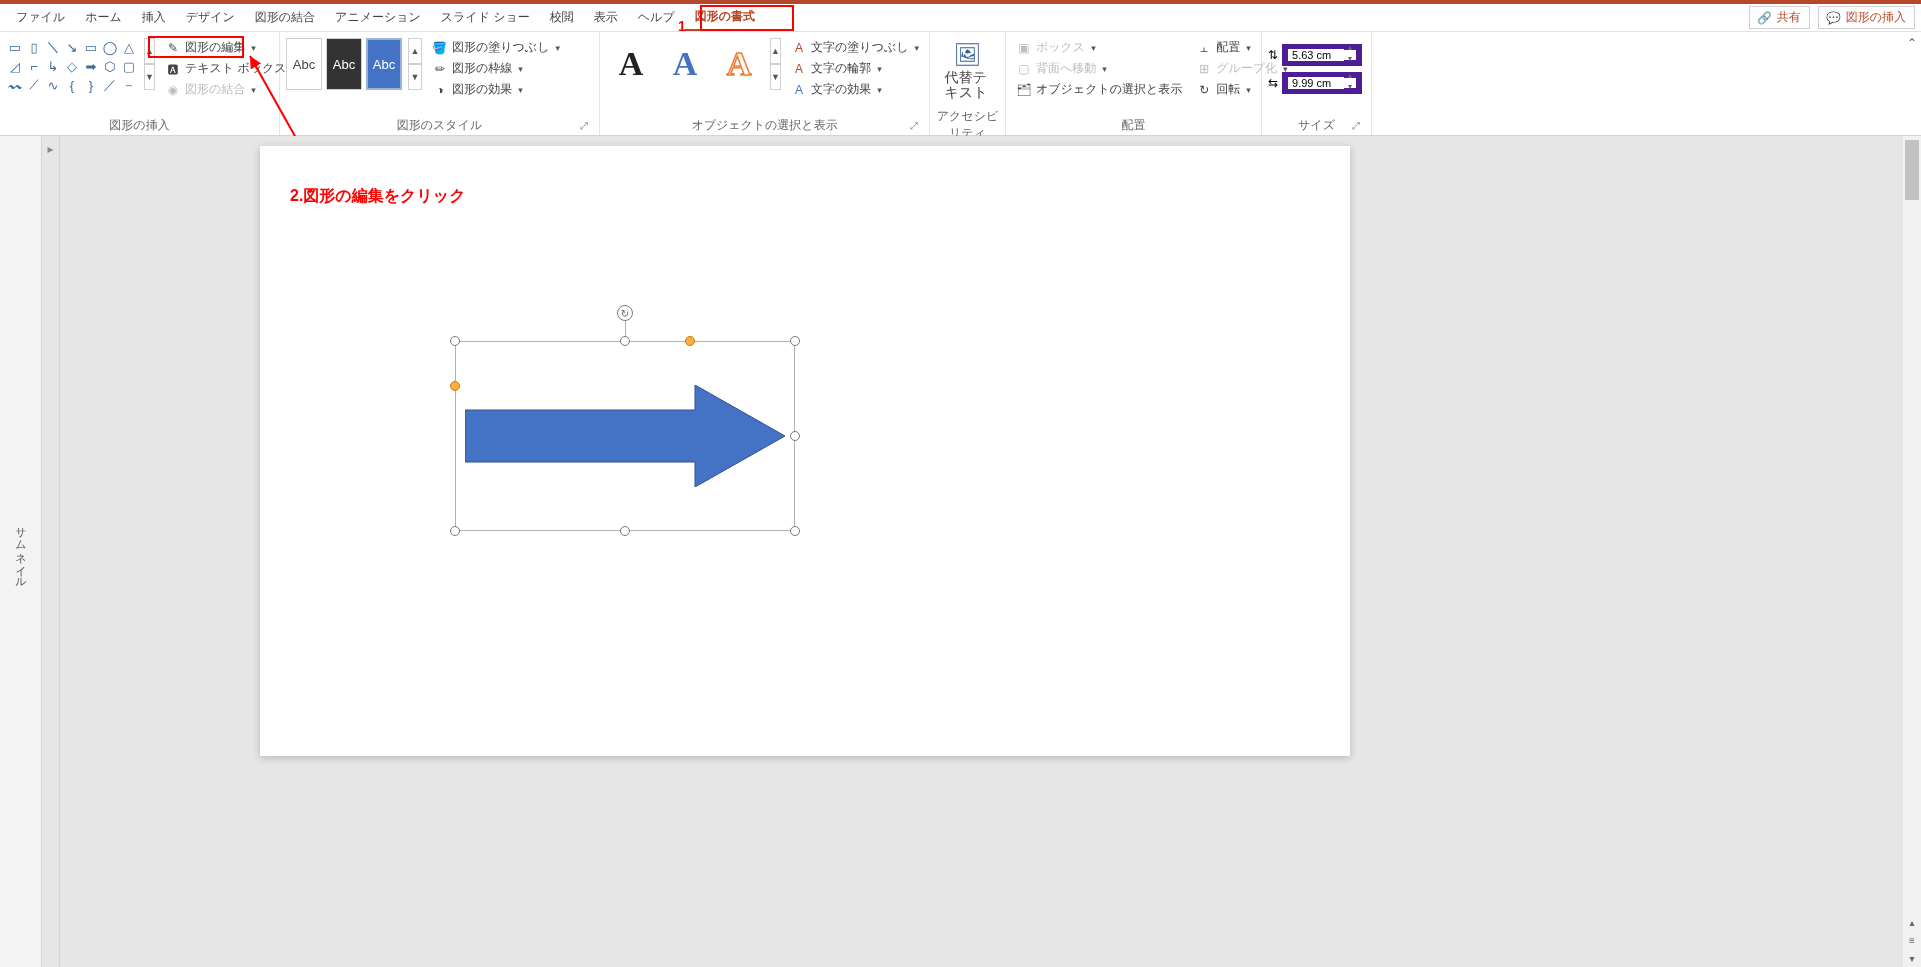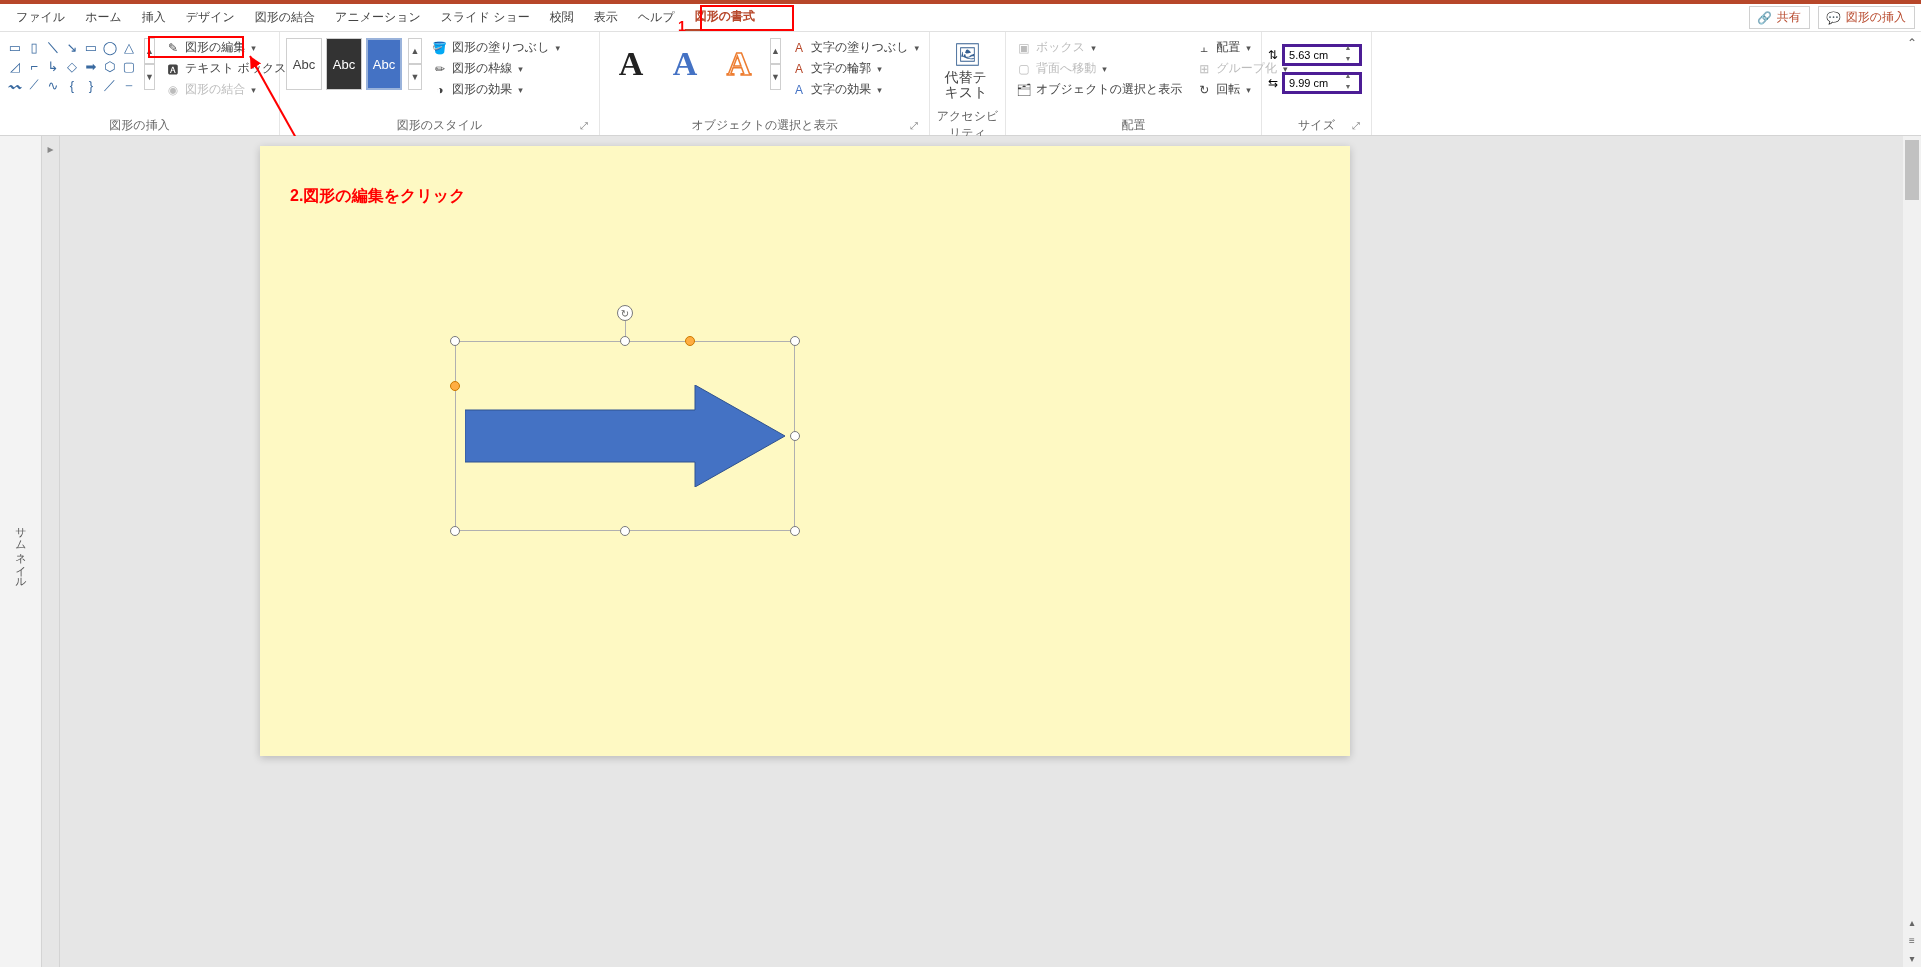--- a/index.html
+++ b/index.html
@@ -31,31 +31,31 @@
 .sw3 { background: #4472c4; color: #fff; border: 2px solid #9ab3db; }
 .spin { width: 14px; display: flex; flex-direction: column; }
 .spin div { height: 26px; border: 1px solid #cfcfcf; display: flex; align-items: center; justify-content: center; font-size: 9px; color: #555; cursor: pointer; }
 .wa { width: 50px; height: 52px; display: flex; align-items: center; justify-content: center; font-family: "Times New Roman", serif; font-size: 34px; font-weight: bold; }
 .wa1 { color: #222; }
 .wa2 { color: #4472c4; }
 .wa3 { color: #fff; -webkit-text-stroke: 1.5px #ed7d31; }
 .big-btn { width: 46px; height: 66px; display: flex; flex-direction: column; align-items: center; justify-content: center; gap: 2px; cursor: pointer; }
 .big-btn .ico { font-size: 22px; color: #355f91; }
 .big-btn .txt { font-size: 14px; text-align: left; line-height: 1.1; color: #444; }
-.size-input { display: flex; align-items: center; border: 3px solid #4c1d95; height: 22px; width: 80px; }
+.size-input { display: flex; align-items: center; border: 6px solid #4c1d95; height: 22px; width: 80px; }
 .size-input input { border: none; width: 56px; padding-left: 4px; font-size: 11px; outline: none; }
 .size-input .sp { width: 14px; display: flex; flex-direction: column; }
 .size-input .sp div { height: 11px; font-size: 7px; text-align: center; color: #666; cursor: pointer; }
 .collapse-caret { width: 18px; display: flex; align-items: flex-start; justify-content: center; padding-top: 4px; color: #666; cursor: pointer; }
 .workspace { position: absolute; top: 136px; bottom: 0; left: 0; right: 0; background: #e6e6e6; display: flex; }
 .thumbpane { width: 42px; background: #f3f3f3; border-right: 1px solid #d4d4d4; display: flex; align-items: center; justify-content: center; }
 .thumbpane .vtext { writing-mode: vertical-rl; color: #555; font-size: 11px; }
 .thumbtab { width: 18px; background: #e6e6e6; border-right: 1px solid #d4d4d4; display: flex; align-items: flex-start; justify-content: center; padding-top: 6px; color: #888; cursor: pointer; }
 .canvas-area { flex: 1; position: relative; overflow: hidden; }
-.slide { position: absolute; left: 200px; top: 10px; width: 1090px; height: 610px; background: #fef9c3; box-shadow: 0 2px 8px rgba(0,0,0,.2); }
+.slide { position: absolute; left: 200px; top: 10px; width: 1090px; height: 610px; background: #ffffff; box-shadow: 0 2px 8px rgba(0,0,0,.2); }
 .annotation1 { position: absolute; left: 264px; top: 46px; color: #ff0000; font-weight: bold; font-size: 16px; }
 .red-box-tab { position: absolute; border: 2px solid #ff0000; pointer-events: none; }
 .red-arrow { position: absolute; pointer-events: none; }
 .scrollbar-v { position: absolute; right: 0; top: 136px; bottom: 0; width: 18px; background: #f1f1f1; }
 .scrollbar-v .thumb { position: absolute; left: 2px; right: 2px; top: 4px; height: 60px; background: #c1c1c1; }
 .scrollbar-v .nav { position: absolute; left: 0; right: 0; height: 18px; display: flex; align-items: center; justify-content: center; color: #666; font-size: 10px; cursor: pointer; }
 .shape-sel { position: absolute; left: 195px; top: 195px; width: 340px; height: 190px; }
 .shape-sel .frame { position: absolute; inset: 0; border: 1px solid #b0b0b0; }
 .shape-sel .handle { position: absolute; width: 10px; height: 10px; background: #fff; border: 1px solid #7a7a7a; border-radius: 50%; }
 .shape-sel .yhandle { background: #ffae42; border-color: #cc7a00; }

